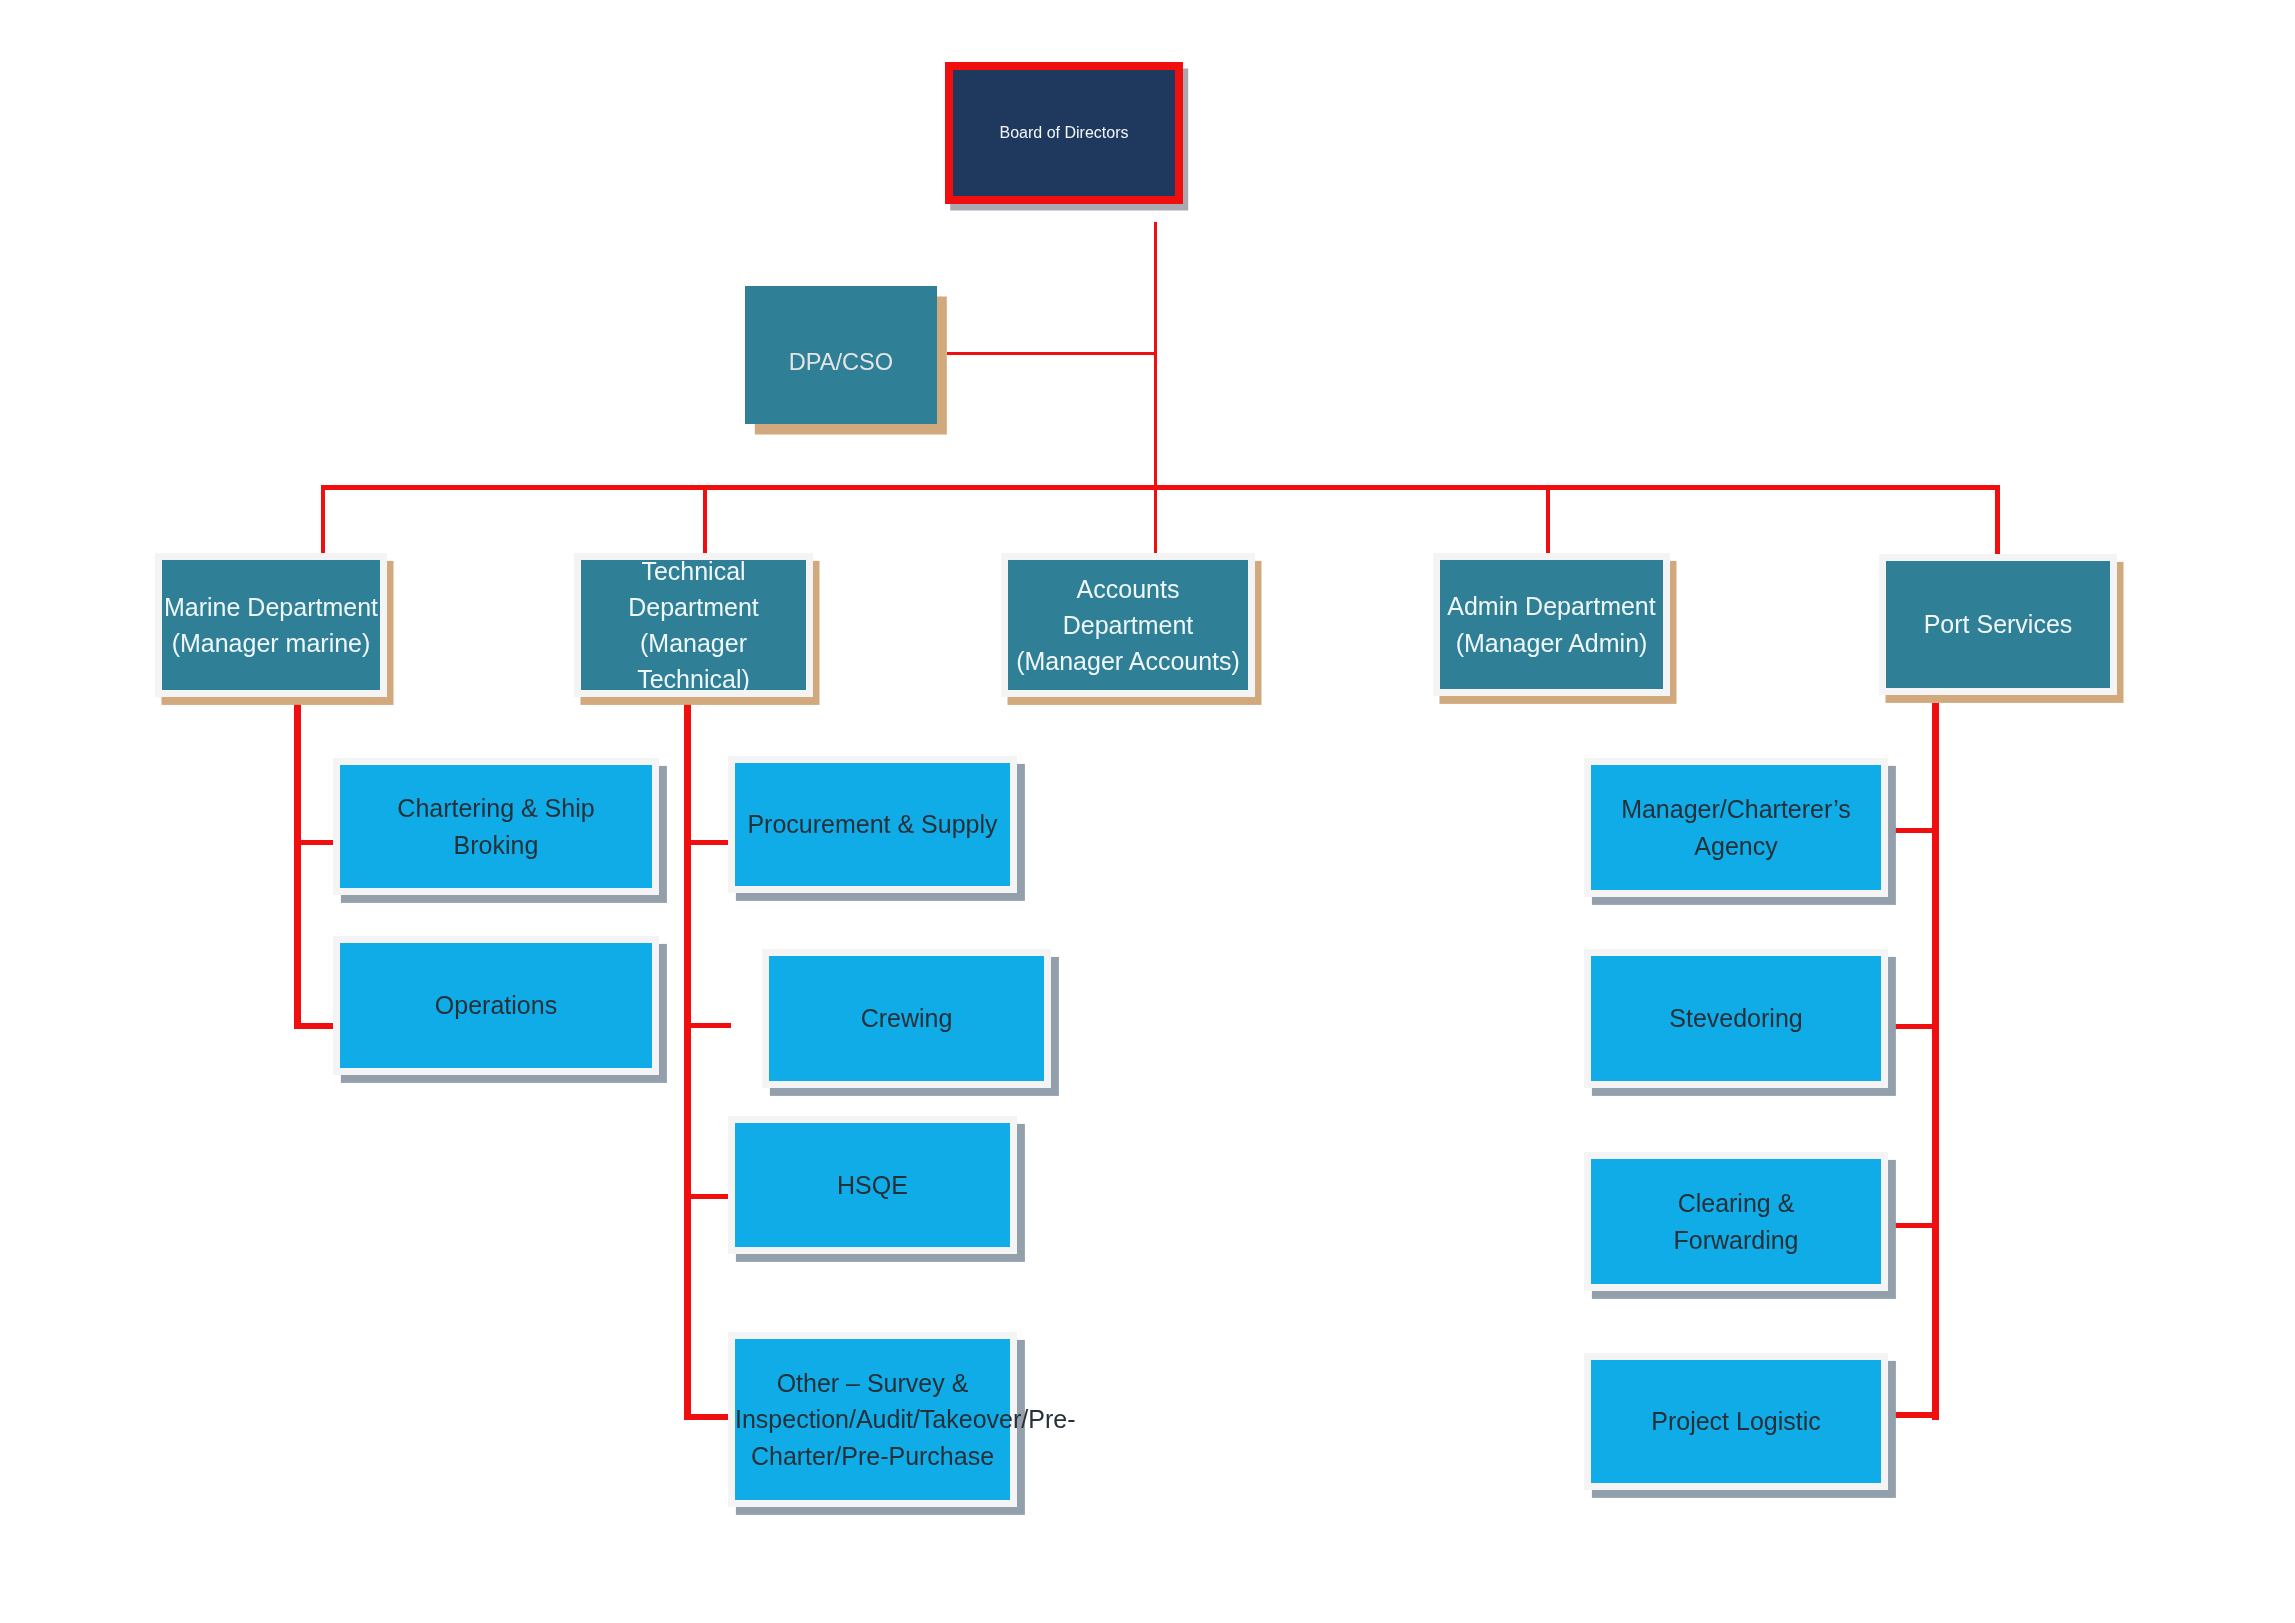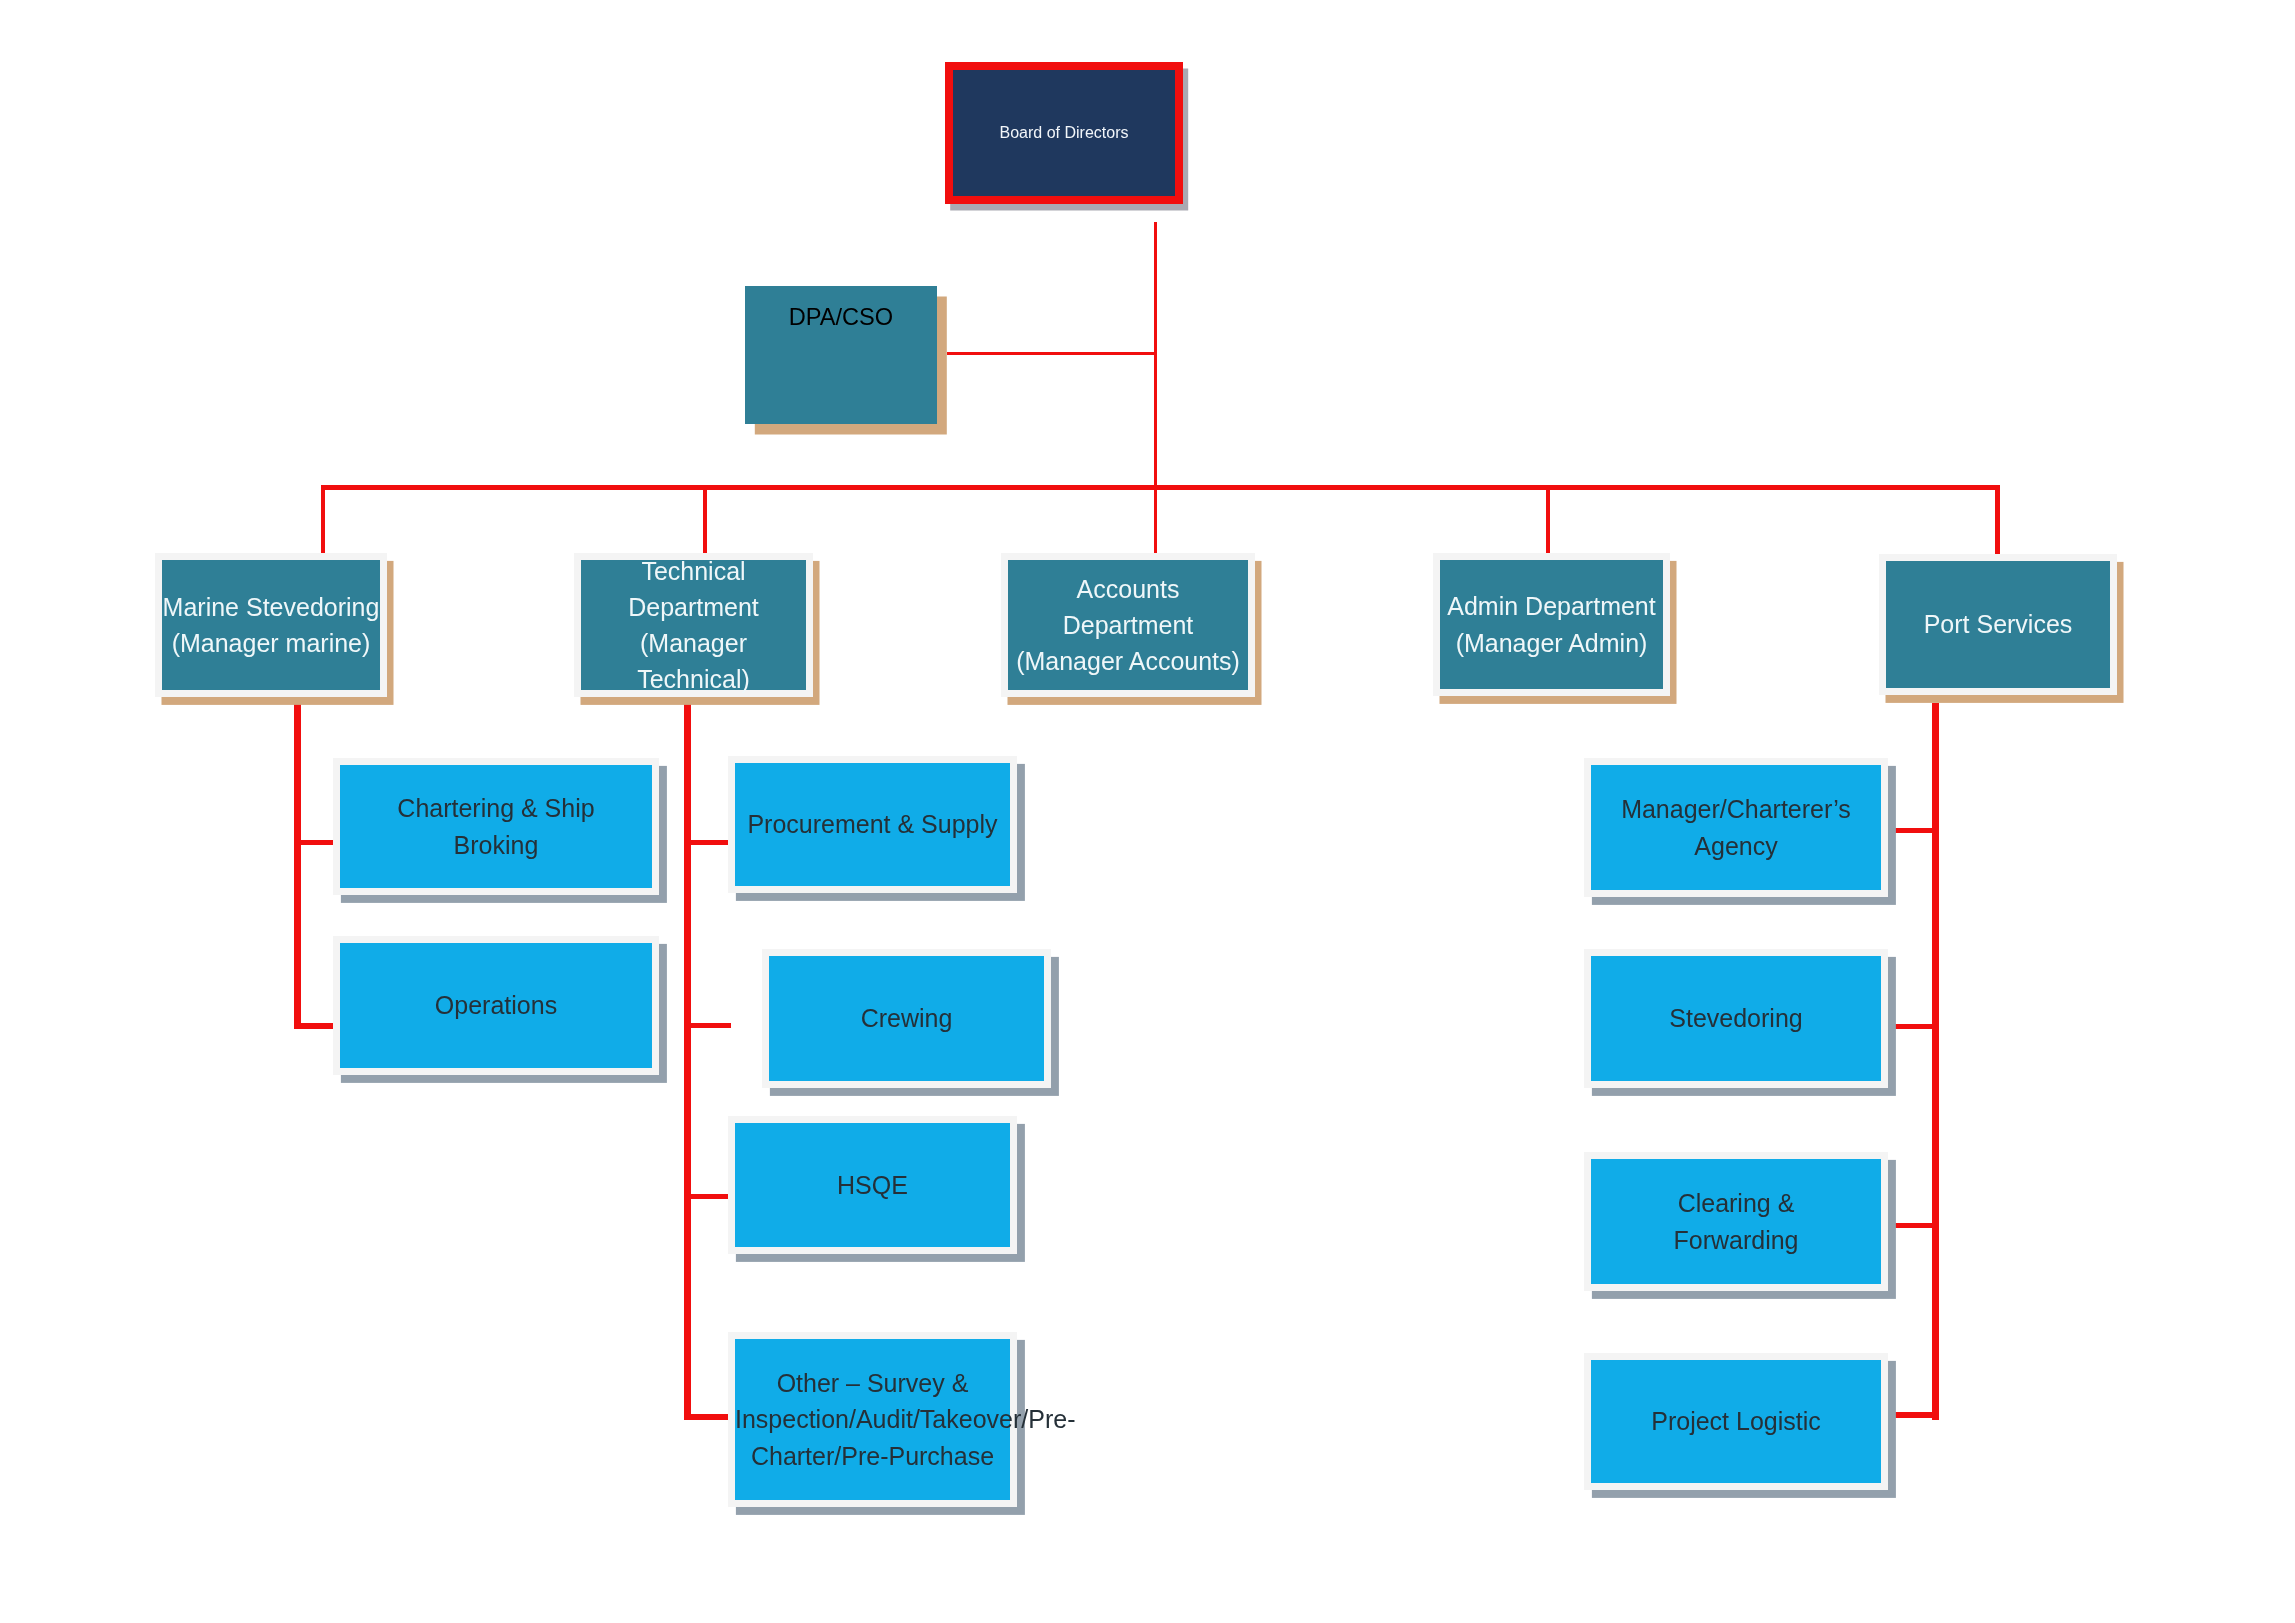--- a/index.html
+++ b/index.html
@@ -54,23 +54,23 @@
     background:#1F385E;
     border:8.5px solid #F10E0E;
     color:#F2F6FA;
     font-size:16px;
     box-shadow:5.2px 6.5px 0 #A9A9B2;
   }
 
   .dpa-box{
     left:745px;top:286px;width:192px;height:138px;
     background:#2F7F96;
-    color:#000000;
+    color:#e5e5e5;
     font-size:23.6px;
-    justify-content:flex-start;
+    justify-content:center;
     padding-top:14.4px;
     box-shadow:9.8px 10.5px 0 #D2A87D;
   }
 
   .teal{
     background:#2F7F96;
     color:#EFF7F9;
     border:7.2px solid #F4F4F4;
     box-shadow:6.5px 7.9px 0 #D2A87D;
   }
@@ -131,21 +131,21 @@
 
   <div class="node board-box">
     <span class="label">Board of Directors</span>
   </div>
 
   <div class="node dpa-box">
     <span class="label">DPA/CSO</span>
   </div>
 
   <div class="node teal d-marine">
-    <span class="label">Marine Stevedoring</span>
+    <span class="label">Marine Department</span>
     <span class="label">(Manager marine)</span>
   </div>
   <div class="node teal d-technical">
     <span class="label">Technical Department</span>
     <span class="label">(Manager Technical)</span>
   </div>
   <div class="node teal d-accounts">
     <span class="label">Accounts Department</span>
     <span class="label">(Manager Accounts)</span>
   </div>

